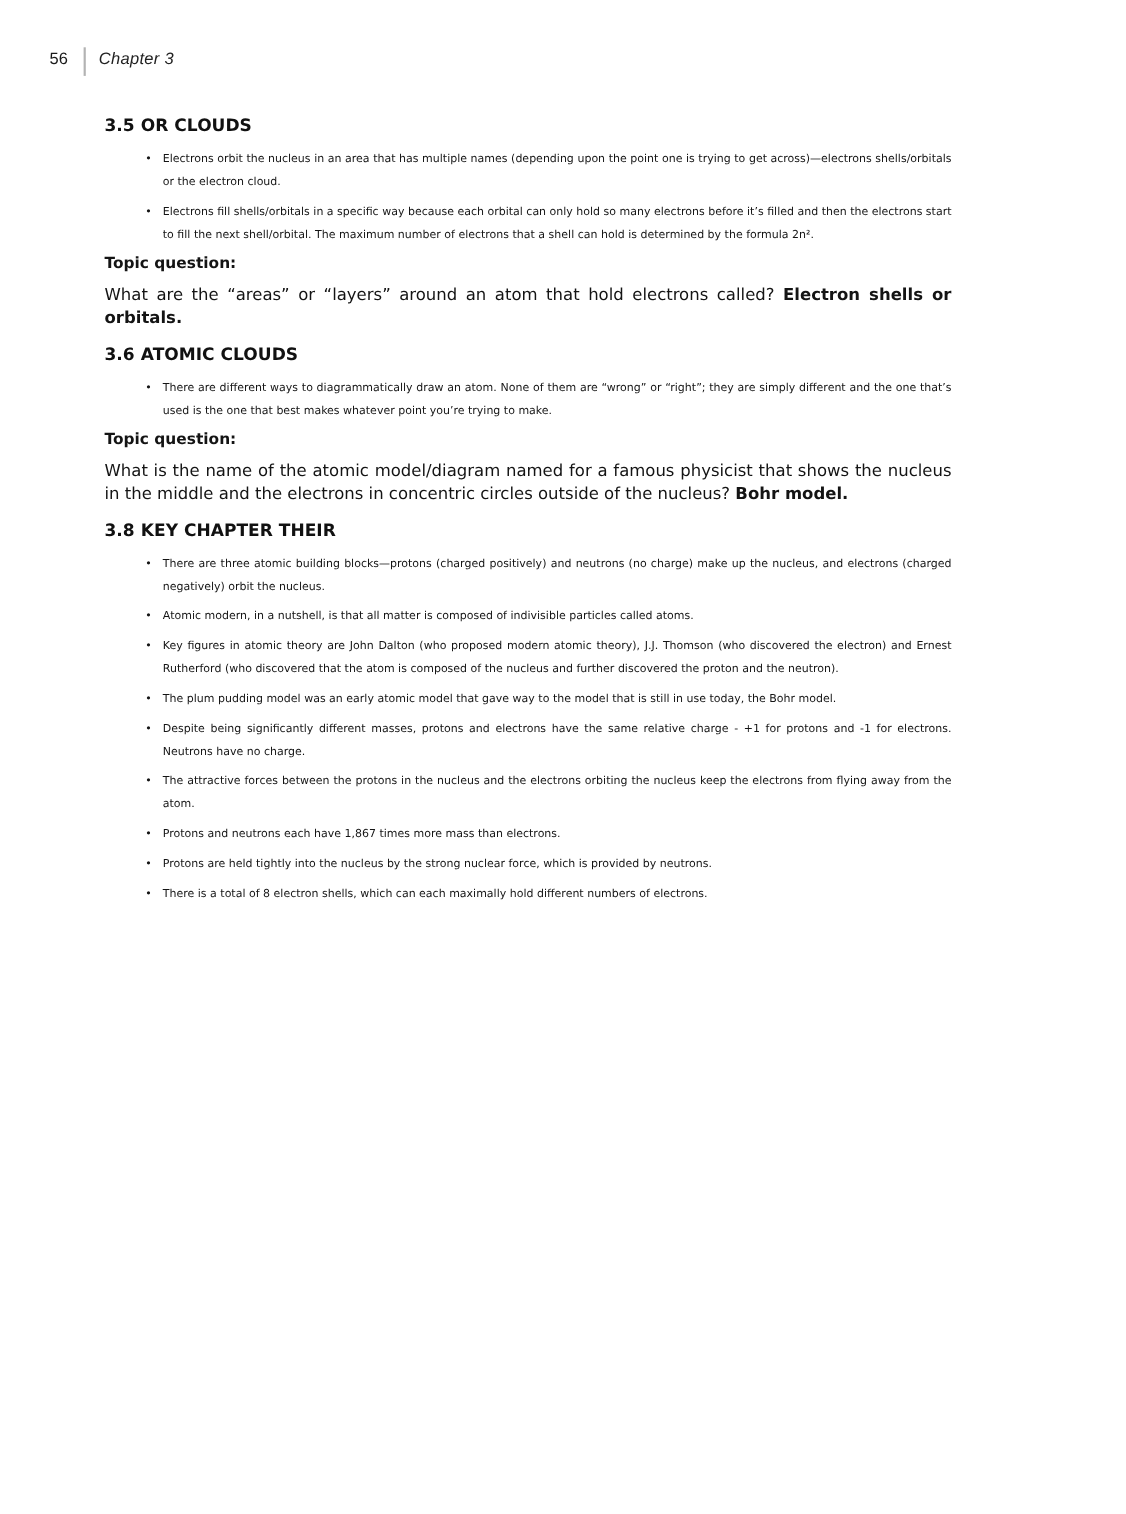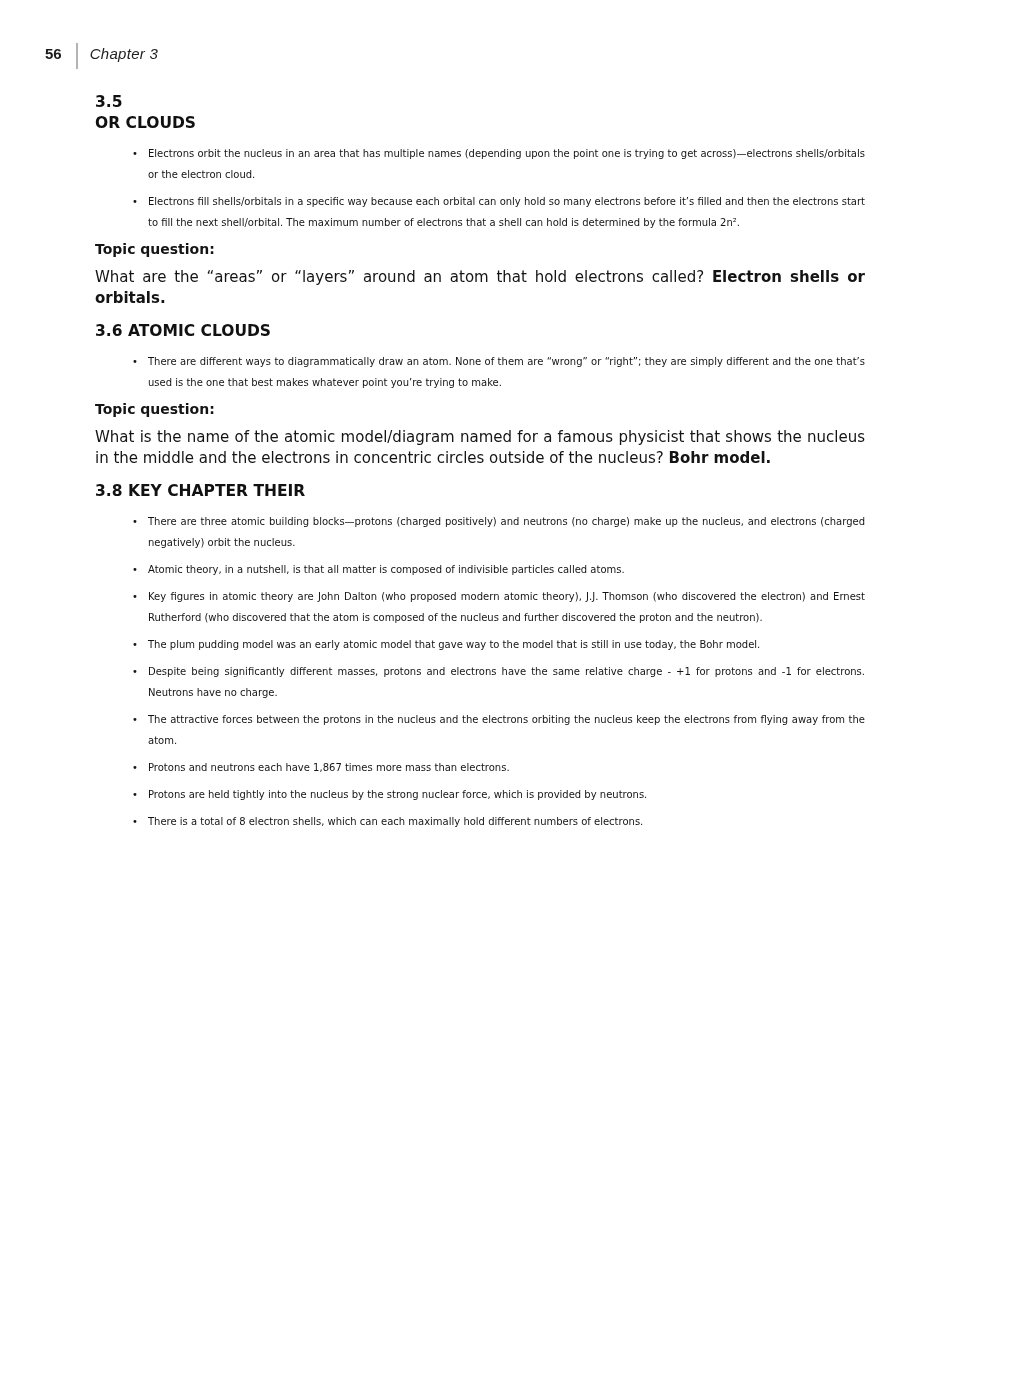--- a/index.html
+++ b/index.html
@@ -19,21 +19,21 @@
     position: absolute;
     top: 43px;
     left: 45px;
     display: flex;
     align-items: flex-start;
     font-size: 15px;
     line-height: 17px;
   }
   .page-number {
     font-family: "Liberation Sans", sans-serif;
-    font-weight: bold;
+    font-weight: normal;
     color: #1a1a1a;
     padding-top: 2px;
   }
   .header-divider {
     width: 2px;
     height: 26px;
     background: #b3b3b3;
     margin: 0 12px 0 14px;
     display: inline-block;
   }
@@ -53,22 +53,21 @@
   }
   .section-heading {
     display: flex;
     font-size: 15.5px;
     font-weight: bold;
     line-height: 21px;
     color: #111111;
     margin: 12px 0 9px 0;
   }
   .section-heading.first {
-    margin-top: 0;
-    flex-direction: column;
+    margin-top: 12px;
   }
   .section-number {
     flex: none;
     width: 33px;
   }
   .section-title {
     flex: 1;
   }
   .title-line {
     display: block;
@@ -142,21 +141,21 @@
   <p class="qa"><span>What is the name of the atomic model/diagram named for a famous physicist that shows the nucleus in the middle and the electrons in concentric circles outside of the nucleus?</span> <span class="answer">Bohr model.</span></p>
 
   <h2 class="section-heading">
     <span class="section-number">3.8</span>
     <span class="section-title">
       <span class="title-line">KEY CHAPTER THEIR</span>
     </span>
   </h2>
 
   <div class="bullet-item">There are three atomic building blocks—protons (charged positively) and neutrons (no charge) make up the nucleus, and electrons (charged negatively) orbit the nucleus.</div>
-  <div class="bullet-item">Atomic theory, in a nutshell, is that all matter is composed of indivisible particles called atoms.</div>
+  <div class="bullet-item">Atomic modern, in a nutshell, is that all matter is composed of indivisible particles called atoms.</div>
   <div class="bullet-item">Key figures in atomic theory are John Dalton (who proposed modern atomic theory), J.J. Thomson (who discovered the electron) and Ernest Rutherford (who discovered that the atom is composed of the nucleus and further discovered the proton and the neutron).</div>
   <div class="bullet-item">The plum pudding model was an early atomic model that gave way to the model that is still in use today, the Bohr model.</div>
   <div class="bullet-item">Despite being significantly different masses, protons and electrons have the same relative charge - +1 for protons and -1 for electrons. Neutrons have no charge.</div>
   <div class="bullet-item">The attractive forces between the protons in the nucleus and the electrons orbiting the nucleus keep the electrons from flying away from the atom.</div>
   <div class="bullet-item">Protons and neutrons each have 1,867 times more mass than electrons.</div>
   <div class="bullet-item">Protons are held tightly into the nucleus by the strong nuclear force, which is provided by neutrons.</div>
   <div class="bullet-item">There is a total of 8 electron shells, which can each maximally hold different numbers of electrons.</div>
 
 </main>
 

